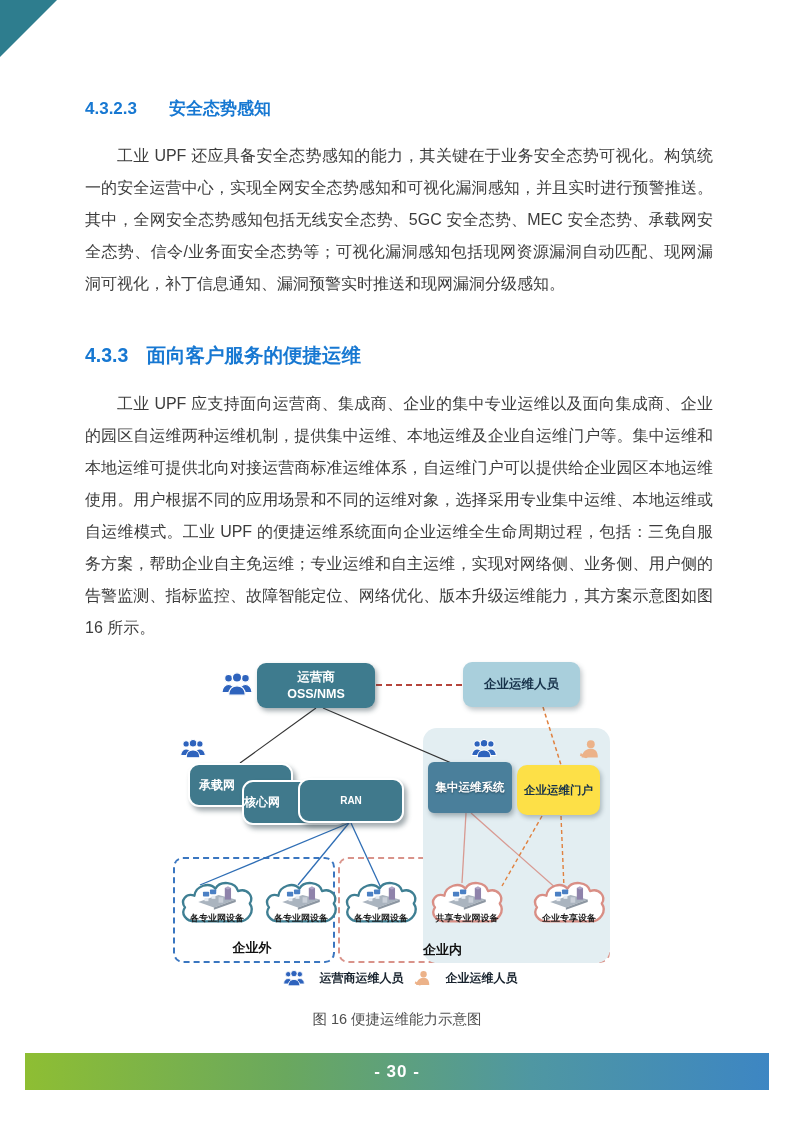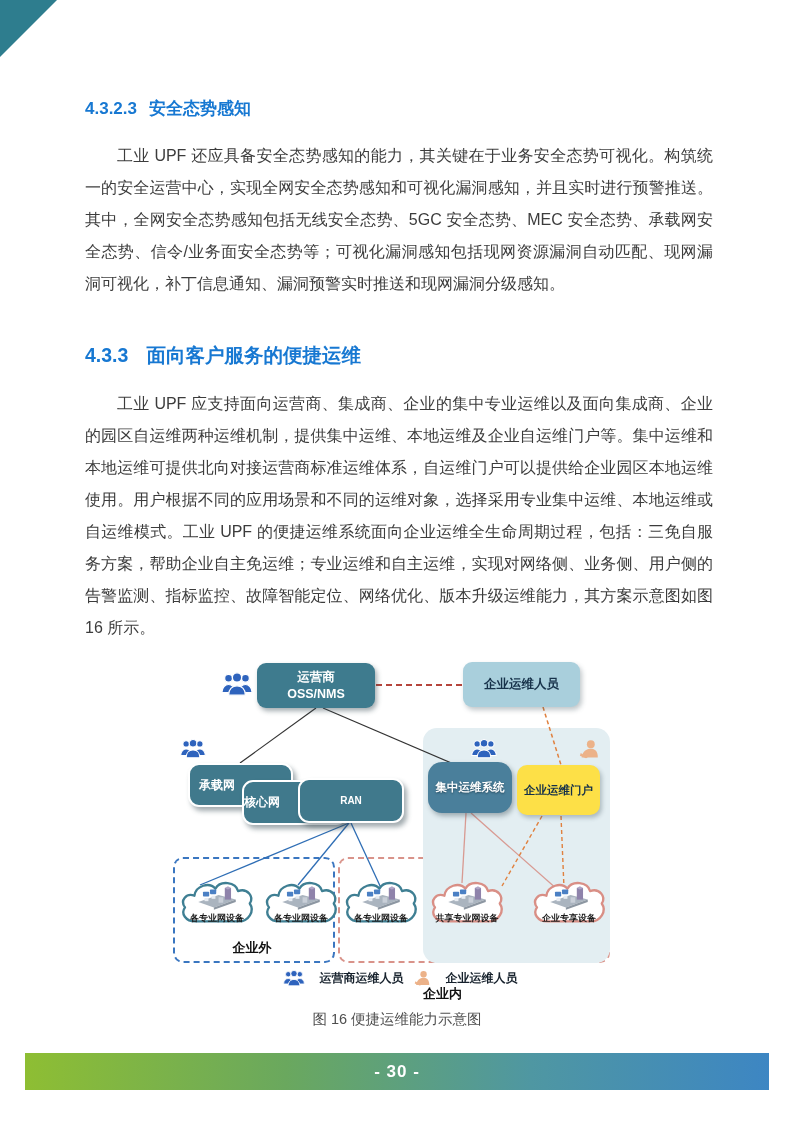--- a/index.html
+++ b/index.html
@@ -5,21 +5,21 @@
   html,body{margin:0;padding:0;background:#fff;}
   .page{position:relative;width:794px;height:1122px;margin:0 auto;background:#fff;
         font-family:"Liberation Sans",sans-serif;overflow:hidden;}
   
   .corner{position:absolute;left:0;top:0;width:0;height:0;
           border-top:57px solid #2e7d8e;border-right:57px solid transparent;}
   
   .sec-head{position:absolute;left:85px;color:#1778d2;font-weight:bold;white-space:nowrap;}
   .sec-head .num{display:inline-block;}
   .h-1{top:97px;font-size:17px;}
-  .h-1 .num{margin-right:12px;}
+  .h-1 .num{margin-right:32px;}
   .h-2{top:342px;font-size:19.5px;}
   .h-2 .num{margin-right:18px;}
   
   .para{position:absolute;left:85px;width:628px;margin:0;color:#3c3c3c;
         font-size:16px;line-height:32px;text-align:justify;text-indent:2em;}
   .p-1{top:140px;}
   .p-2{top:388px;}
   
   .diagram{position:absolute;left:165px;top:655px;width:470px;height:350px;}
   .zone{position:absolute;border:2px dashed;border-radius:10px;z-index:1;}
@@ -34,37 +34,37 @@
        border-radius:9px;flex-direction:column;line-height:1.35;font-size:12.5px;
        box-shadow:2px 3px 5px rgba(50,70,80,.45);}
   .entsys{left:298px;top:7px;width:117px;height:45px;background:#a9cfdc;color:#17324a;
        border-radius:9px;font-size:12.5px;box-shadow:2px 3px 5px rgba(50,70,80,.3);}
   .stack{background:#40798c;color:#fff;border:2px solid #fff;border-radius:11px;
        font-size:12px;box-shadow:3px 4px 5px rgba(50,70,80,.45);justify-content:flex-start;}
   .bearer{left:23px;top:108px;width:105px;height:44px;z-index:5;padding-left:9px;}
   .core{left:77px;top:125px;width:105px;height:45px;z-index:6;}
   .ran{left:133px;top:123px;width:106px;height:45px;z-index:7;justify-content:center;font-size:10px;}
   .central{left:263px;top:107px;width:84px;height:51px;background:#4a7f9b;color:#fff;
-       text-shadow:0 1px 2px rgba(10,30,40,.55);border-radius:14px;font-size:11.5px;
+       text-shadow:0 1px 2px rgba(10,30,40,.55);border-radius:6px;font-size:11.5px;
        box-shadow:2px 3px 5px rgba(50,70,80,.4);}
   .portal{left:352px;top:110px;width:83px;height:50px;background:#fde047;color:#14304a;
        border-radius:10px;font-size:11.5px;box-shadow:2px 3px 4px rgba(50,70,80,.3);}
   .icon{position:absolute;z-index:5;}
   .ppl{fill:#2e63bd;}
   .person{fill:#ecb289;}
   .cloud{position:absolute;width:78px;height:58px;z-index:5;}
   .cloud svg{position:absolute;left:0;top:0;width:78px;height:55px;}
   .cloud use.shape{stroke-width:3;fill:#fff;stroke-linejoin:round;}
   .cs-teal{stroke:#3f7f93;}
   .cs-salmon{stroke:#d98f86;}
   .cloud-label{position:absolute;left:0;bottom:9px;width:100%;text-align:center;
        font-size:9px;font-weight:bold;color:#1c1c1c;z-index:6;}
   .zone-label{position:absolute;font-size:13px;font-weight:bold;color:#111;z-index:6;}
   .zl-out{left:8px;top:284px;width:158px;text-align:center;}
-  .zl-in{left:258px;top:286px;margin-top:44px;}
+  .zl-in{left:258px;top:286px;}
   .legend{position:absolute;left:0;top:314px;width:100%;display:flex;align-items:center;
        justify-content:center;gap:10px;z-index:6;}
   .legend .lg-item{display:flex;align-items:center;gap:5px;}
   .legend .lg-label{font-size:12px;font-weight:bold;color:#16212c;margin-left:10px;}
   
   .caption{position:absolute;left:0;top:1010px;width:794px;text-align:center;
        color:#4e4e4e;font-size:14.5px;}
   .footer-bar{position:absolute;left:25px;top:1053px;width:744px;height:37px;
        background:linear-gradient(90deg,#8ebe33 0%,#6aa85e 35%,#4f97a2 68%,#3d86c3 100%);
        display:flex;align-items:center;justify-content:center;}

